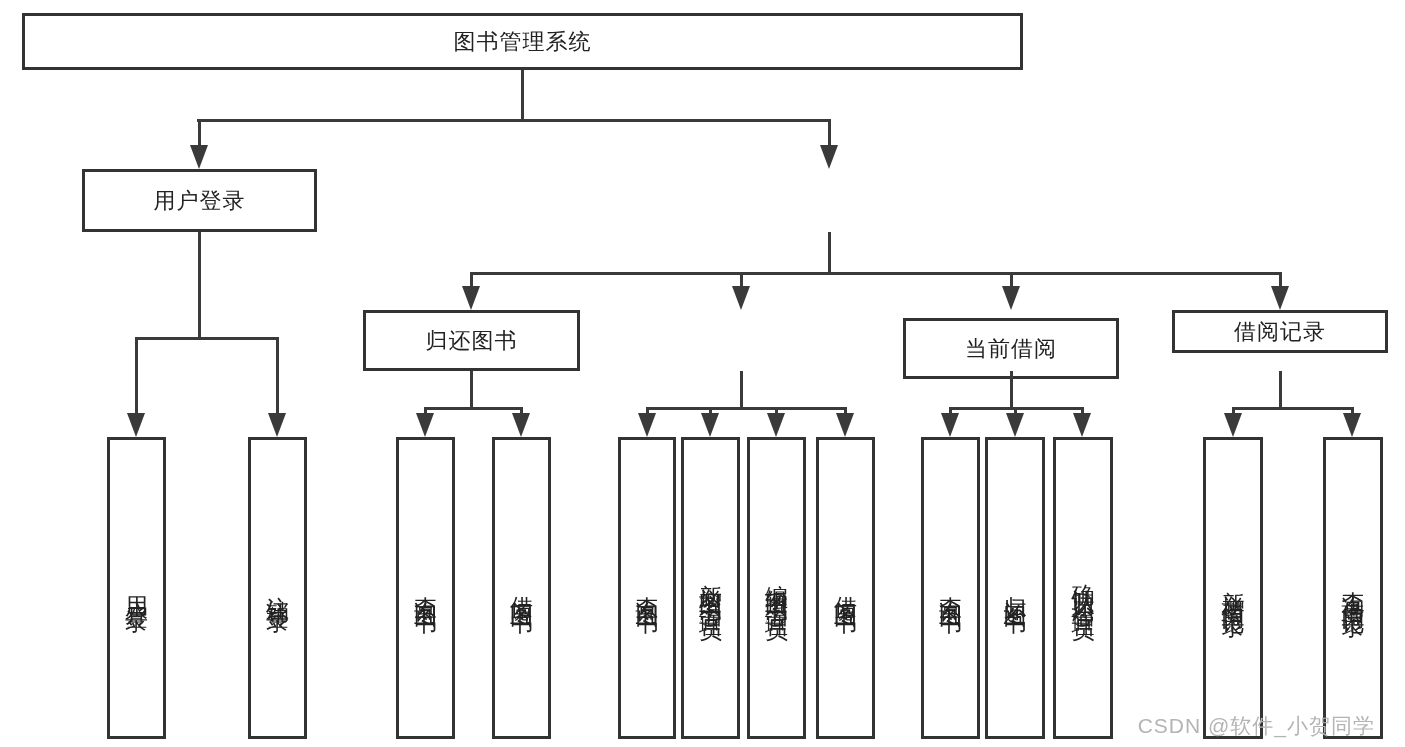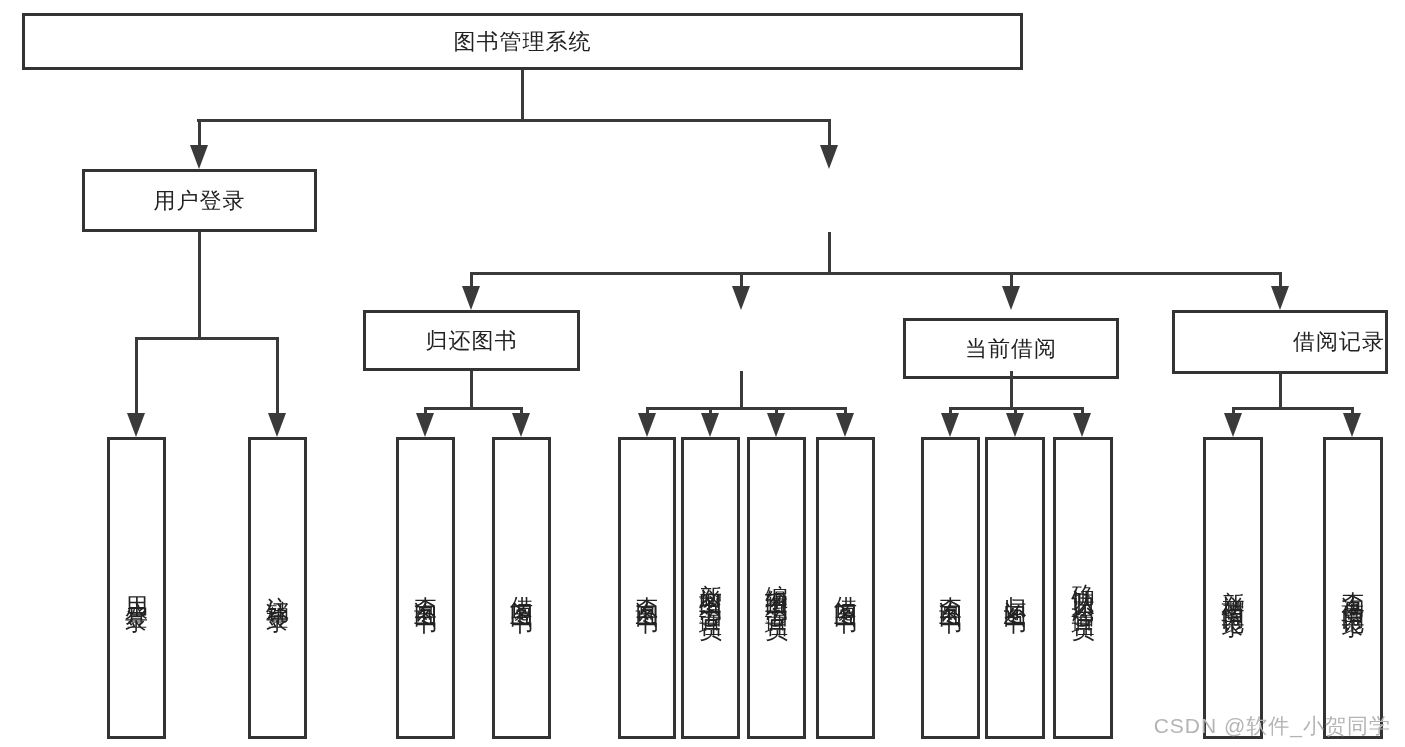--- a/index.html
+++ b/index.html
@@ -23,21 +23,21 @@
   }
   .h,.v{position:absolute;background:#3a3a3a;}
   .h{height:3px;}
   .v{width:3px;}
   .arrow{
     position:absolute;width:0;height:0;
     border-left:9px solid transparent;border-right:9px solid transparent;
     border-top:24px solid #3a3a3a;
   }
   .watermark{
-    position:absolute;right:14px;bottom:7px;
+    position:absolute;right:30px;bottom:7px;
     font-size:21px;color:#b4b4b4;letter-spacing:1px;
   }
 </style>
 </head>
 <body>
 
 <div class="canvas">
 
   <div class="node" style="left:22px;top:13px;width:1001px;height:57px;">
     <span>图书管理系统</span>
@@ -71,21 +71,21 @@
   <div class="arrow" style="left:1002px;top:286px;"></div>
   <div class="v" style="left:1279px;top:272px;height:17px;"></div>
   <div class="arrow" style="left:1271px;top:286px;"></div>
 
   <div class="node" style="left:363px;top:310px;width:217px;height:61px;">
     <span>归还图书</span>
   </div>
   <div class="node" style="left:903px;top:318px;width:216px;height:61px;">
     <span>当前借阅</span>
   </div>
-  <div class="node" style="left:1172px;top:310px;width:216px;height:64px;justify-content:flex-end;">
+  <div class="node" style="left:1172px;top:310px;width:216px;height:43px;">
     <span>借阅记录</span>
   </div>
 
   <div class="v" style="left:470px;top:371px;height:36px;"></div>
   <div class="h" style="left:424px;top:407px;width:99px;"></div>
   <div class="v" style="left:424px;top:407px;height:8px;"></div>
   <div class="arrow" style="left:416px;top:413px;"></div>
   <div class="v" style="left:520px;top:407px;height:8px;"></div>
   <div class="arrow" style="left:512px;top:413px;"></div>
 

